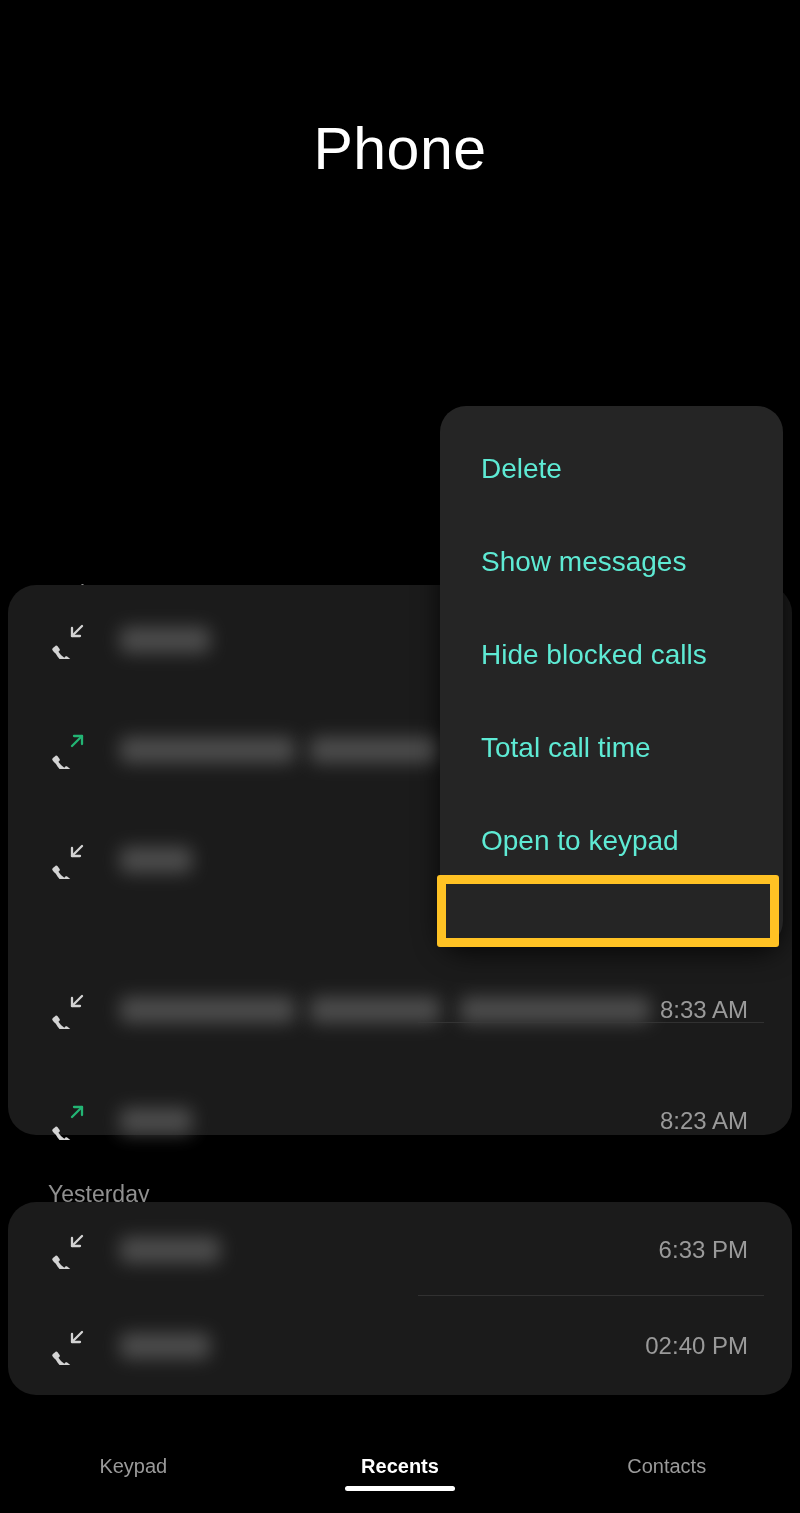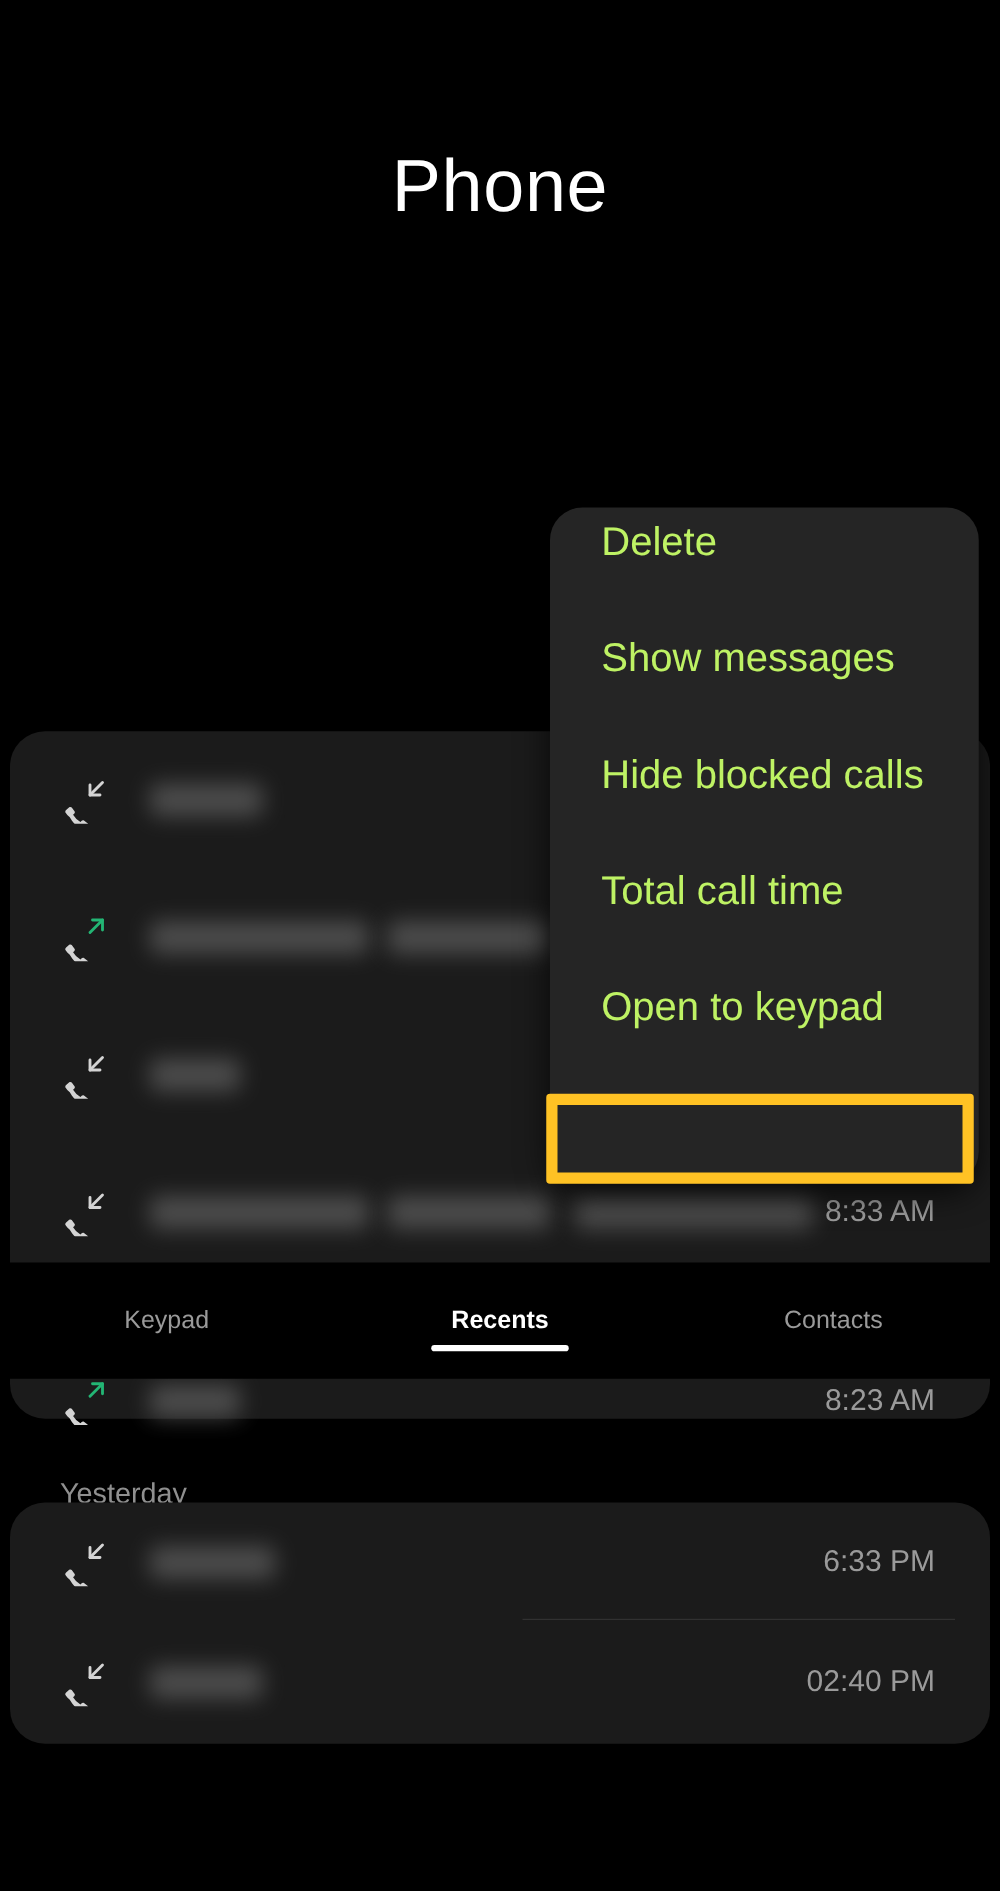--- a/index.html
+++ b/index.html
@@ -4,21 +4,21 @@
 <style>
   * { margin:0; padding:0; box-sizing:border-box; }
   html, body {
     width:800px; height:1513px;
     background:#000;
     font-family:"Liberation Sans", sans-serif;
     overflow:hidden;
   }
   #screen {
     position:relative;
-    width:800px; height:1103px;
+    width:800px; height:1513px;
     background:#000000;
   }
 
   
   #app-title {
     position:absolute;
     top:115px; left:0; width:800px;
     text-align:center;
     font-size:59px;
     font-weight:400;
@@ -99,24 +99,24 @@
     background:#252525;
     border-radius:26px;
     box-shadow:0 6px 26px rgba(0,0,0,0.75);
     overflow:hidden;
   }
   .menu-item {
     position:absolute;
     left:0; width:343px;
     height:70px;
     display:flex;
-    align-items:flex-start;
+    align-items:flex-end;
     padding-left:41px;
-    font-size:32px;
-    color:#bef264;
+    font-size:28px;
+    color:#5eead4;
     font-weight:400;
   }
   .menu-item span { pointer-events:none; }
 
   
   #settings-highlight {
     position:absolute;
     left:437px; top:875px;
     width:342px; height:72px;
     border:9px solid #FFC224;
@@ -206,21 +206,21 @@
               <path d="M6.5 13.2c2.2 4.2 5.6 7.4 9.7 9.4 .7.3 1.5.1 2-.5l2-2.4c.5-.6.4-1.4-.2-1.9l-2.7-2.1c-.5-.4-1.2-.4-1.7.1l-1 1a16.6 16.6 0 0 1-5.6-5.6l1-1c.5-.5.5-1.2.1-1.7L8 5.8c-.5-.6-1.3-.7-1.9-.2L3.7 7.6c-.6.5-.8 1.3-.5 2 .8 1.3 1.9 2.5 3.3 3.6z" fill="#d4d4d4" transform="translate(-1,9) scale(1.05)"></path>
               <g stroke="#d4d4d4" stroke-width="2.3" fill="none" stroke-linecap="round" stroke-linejoin="round">
                 <line x1="32" y1="-5" x2="22" y2="5"></line>
                 <polyline points="30,5 22,5 22,-3"></polyline>
               </g>
             </g>
           </svg>
         </div>
         <div class="redacted" style="left: 120px; width: 72px;"></div>
       </div>
-      <div class="call-row" style="top: 915px; height: 110px;">
+      <div class="call-row" style="top: 955px; height: 110px;">
         <div class="call-icon">
           <svg viewBox="0 0 38 38" xmlns="http://www.w3.org/2000/svg">
             <g transform="translate(2,10)">
               <path d="M6.5 13.2c2.2 4.2 5.6 7.4 9.7 9.4 .7.3 1.5.1 2-.5l2-2.4c.5-.6.4-1.4-.2-1.9l-2.7-2.1c-.5-.4-1.2-.4-1.7.1l-1 1a16.6 16.6 0 0 1-5.6-5.6l1-1c.5-.5.5-1.2.1-1.7L8 5.8c-.5-.6-1.3-.7-1.9-.2L3.7 7.6c-.6.5-.8 1.3-.5 2 .8 1.3 1.9 2.5 3.3 3.6z" fill="#d4d4d4" transform="translate(-1,9) scale(1.05)"></path>
               <g stroke="#d4d4d4" stroke-width="2.3" fill="none" stroke-linecap="round" stroke-linejoin="round">
                 <line x1="32" y1="-5" x2="22" y2="5"></line>
                 <polyline points="30,5 22,5 22,-3"></polyline>
               </g>
             </g>
           </svg>

